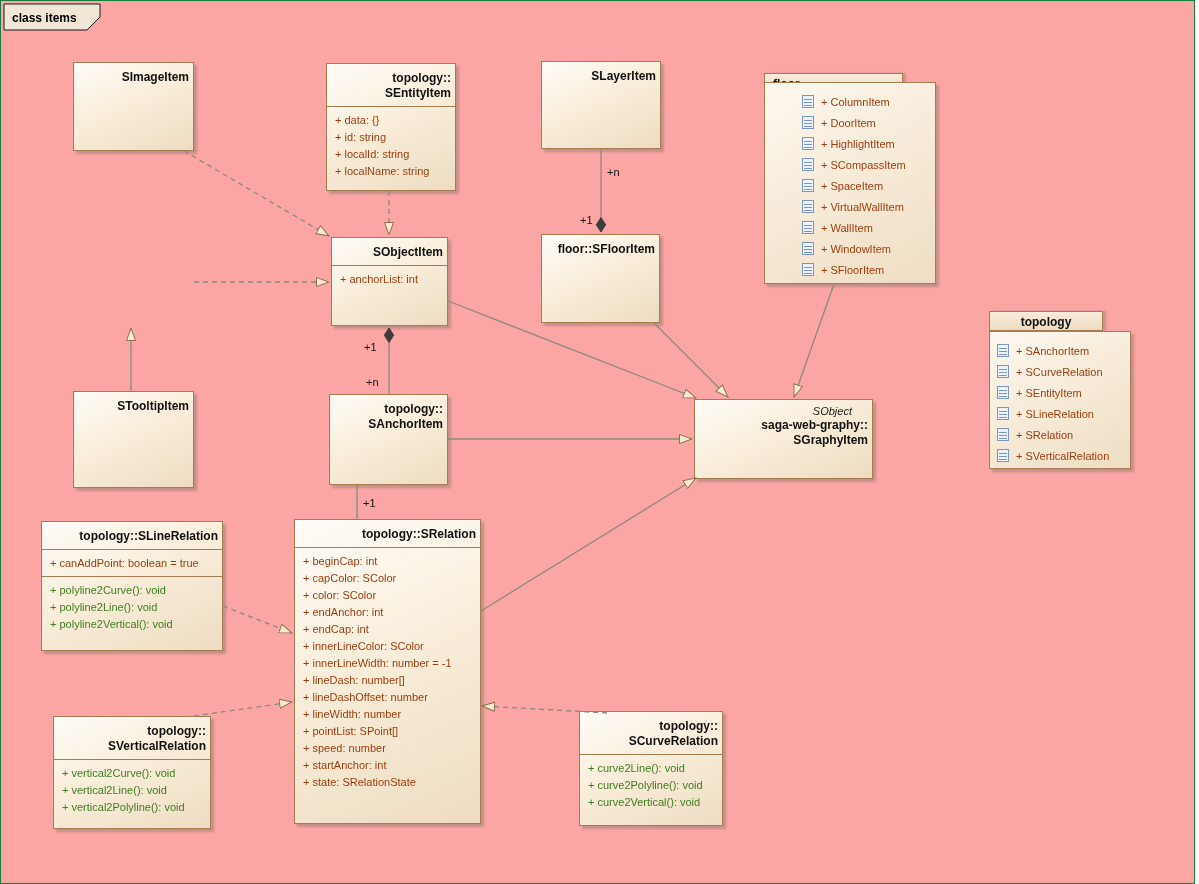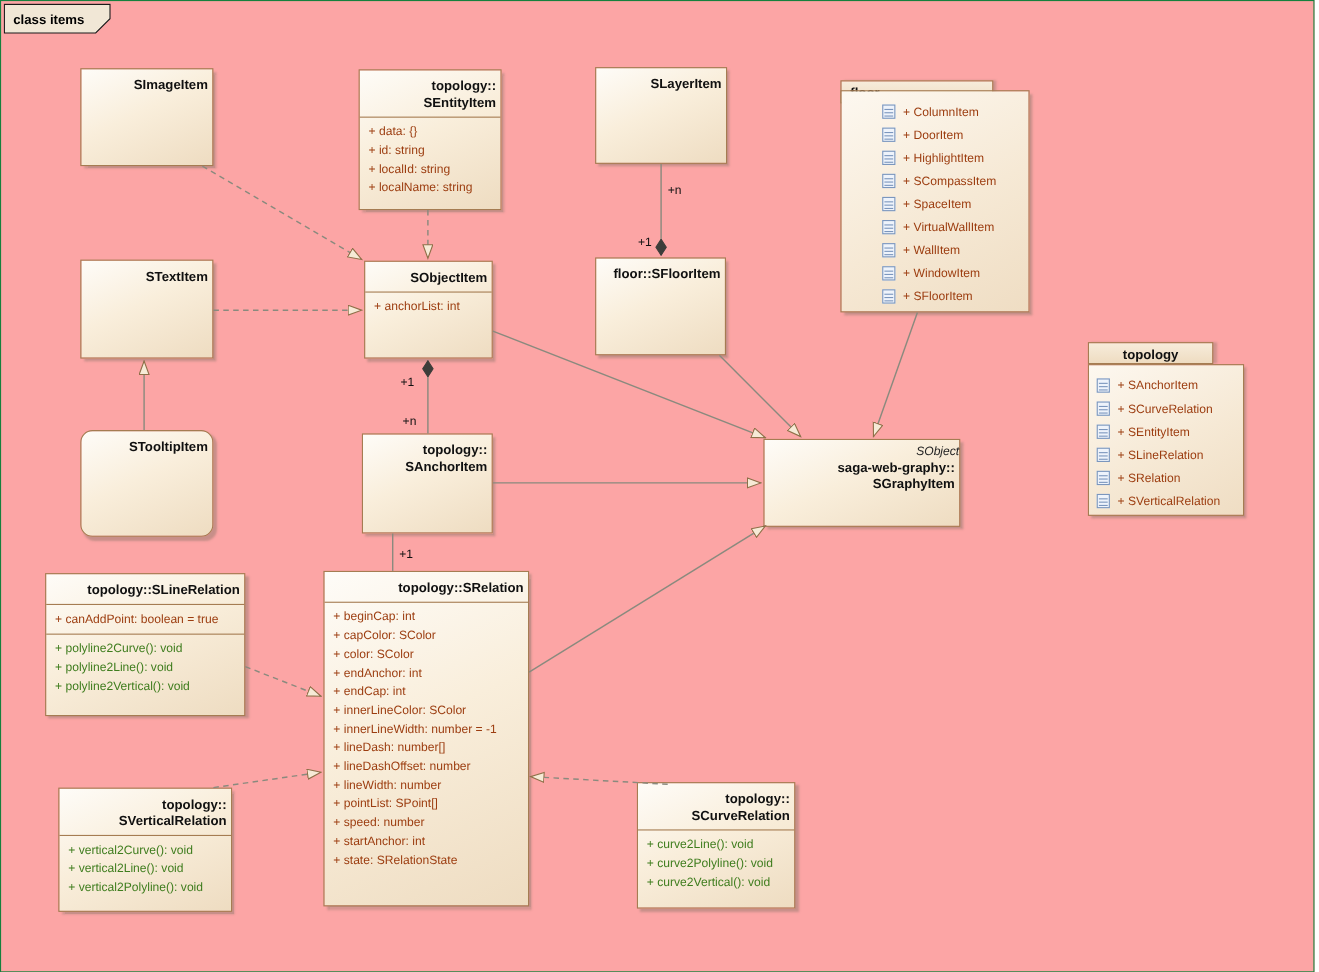--- a/index.html
+++ b/index.html
@@ -14,21 +14,21 @@
   .cls {
     position: absolute;
     border: 1px solid #a57c52;
     background: linear-gradient(155deg, #fefcf8 0%, #f9eedb 45%, #eedcc1 100%);
     box-shadow: 3px 3px 2px rgba(120,110,95,0.4);
     display: flex; flex-direction: column;
   }
   .cls-title { padding: 7px 4px 5px; text-align: center; font-weight: bold; font-size: 12px; color: #101010; }
   .cls-title.tight { padding-top: 1px; padding-left: 35px; }
   .title-line { line-height: 15px; white-space: nowrap; text-align: right; }
-  .annotation { text-align: right; font-style: italic; font-size: 11px; padding: 5px 0 0 0; color: #222; }
+  .annotation { text-align: right; font-style: italic; font-size: 11px; padding: 5px 20px 0 0; color: #222; }
   .compartment { border-top: 1px solid #a57c52; padding: 5px 4px 4px 8px; }
   .row { font-size: 11px; line-height: 17px; white-space: pre; color: #9c3d10; }
   .row.method { color: #3f7d1e; }
 
   .pkg-tab {
     position: absolute; border: 1px solid #a57c52;
     background: linear-gradient(#f7ecdb, #eedcc1);
     font-weight: bold; font-size: 12px; color: #101010;
     padding: 3px 8px; box-shadow: 3px 0 2px rgba(120,110,95,0.35);
     white-space: nowrap;
@@ -128,46 +128,40 @@
       <div class="pkg-row">
       <span class="cls-icon"></span>
       <span>+ WindowItem</span>
     </div>
       <div class="pkg-row">
       <span class="cls-icon"></span>
       <span>+ SFloorItem</span>
     </div>
     </div>
 
-  <div class="cls" style="left:72px;top:235px;width:121px;height:90px;">
-    <div class="cls-title">
-
-    <div class="title-line">STextItem</div>
-      </div>
-  </div>
 
   <div class="cls" style="left:330px;top:236px;width:117px;height:89px;">
     <div class="cls-title">
 
     <div class="title-line">SObjectItem</div>
       </div>
     <div class="compartment">
 
     <div class="row">+ anchorList: int</div>
       </div>
   </div>
 
   <div class="cls" style="left:540px;top:233px;width:119px;height:89px;">
     <div class="cls-title">
 
     <div class="title-line">floor::SFloorItem</div>
       </div>
   </div>
 
-  <div class="cls" style="left:72px;top:390px;width:121px;height:97px;border-radius:11px;">
+  <div class="cls" style="left:72px;top:390px;width:121px;height:97px;">
     <div class="cls-title">
 
     <div class="title-line">STooltipItem</div>
       </div>
   </div>
 
   <div class="cls" style="left:328px;top:393px;width:119px;height:91px;">
     <div class="cls-title">
 
     <div class="title-line">topology::</div>

